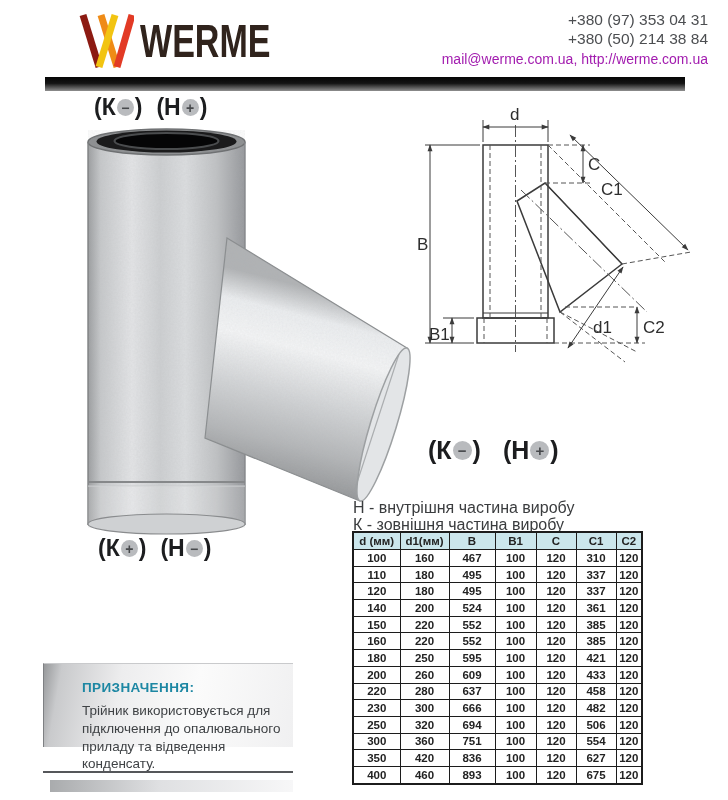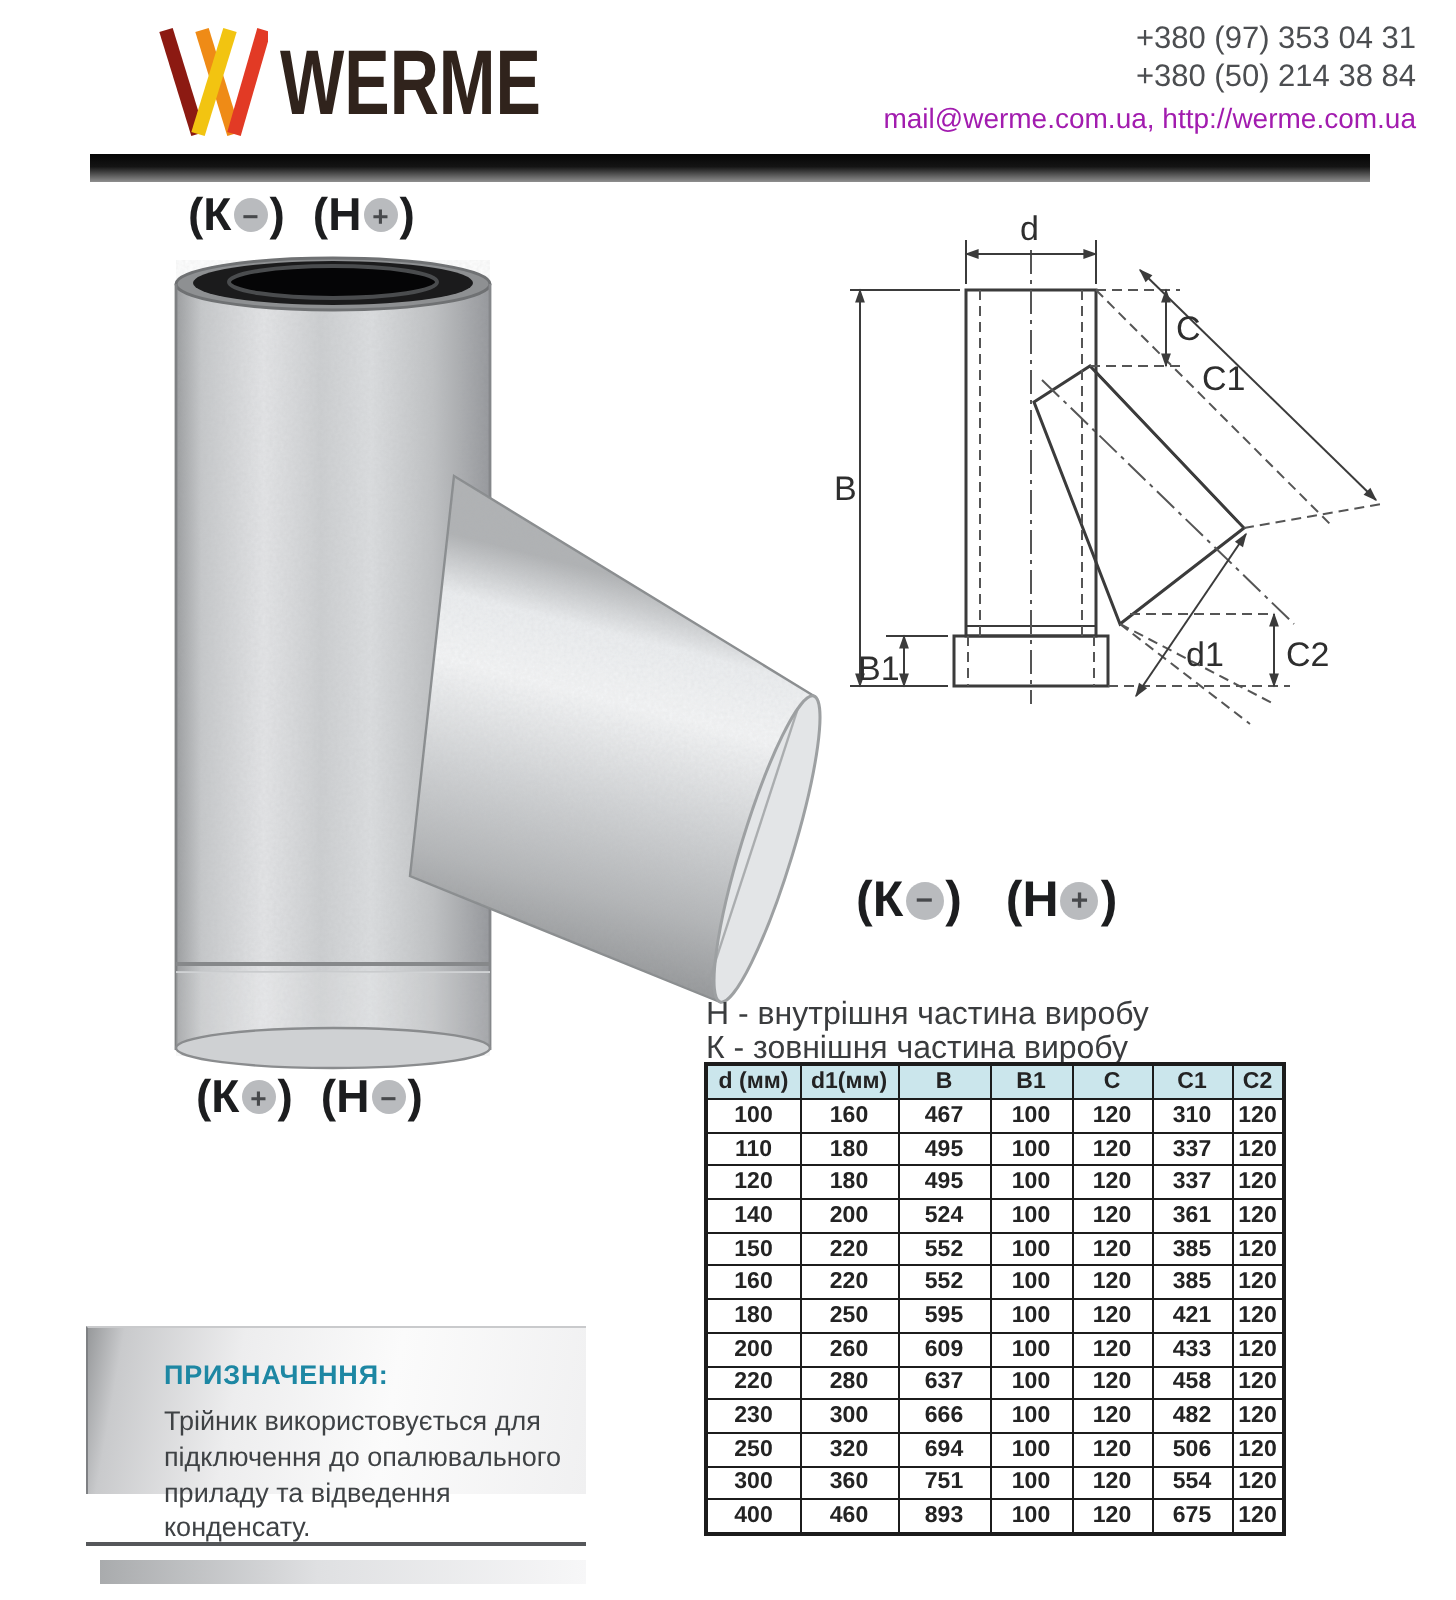--- a/index.html
+++ b/index.html
@@ -406,20 +406,29 @@
       <tr>
         <td>300</td>
         <td>360</td>
         <td>751</td>
         <td>100</td>
         <td>120</td>
         <td>554</td>
         <td>120</td>
       </tr>
       <tr>
+        <td>350</td>
+        <td>420</td>
+        <td>836</td>
+        <td>100</td>
+        <td>120</td>
+        <td>627</td>
+        <td>120</td>
+      </tr>
+      <tr>
         <td>400</td>
         <td>460</td>
         <td>893</td>
         <td>100</td>
         <td>120</td>
         <td>675</td>
         <td>120</td>
       </tr>
     </tbody>
 </table>

